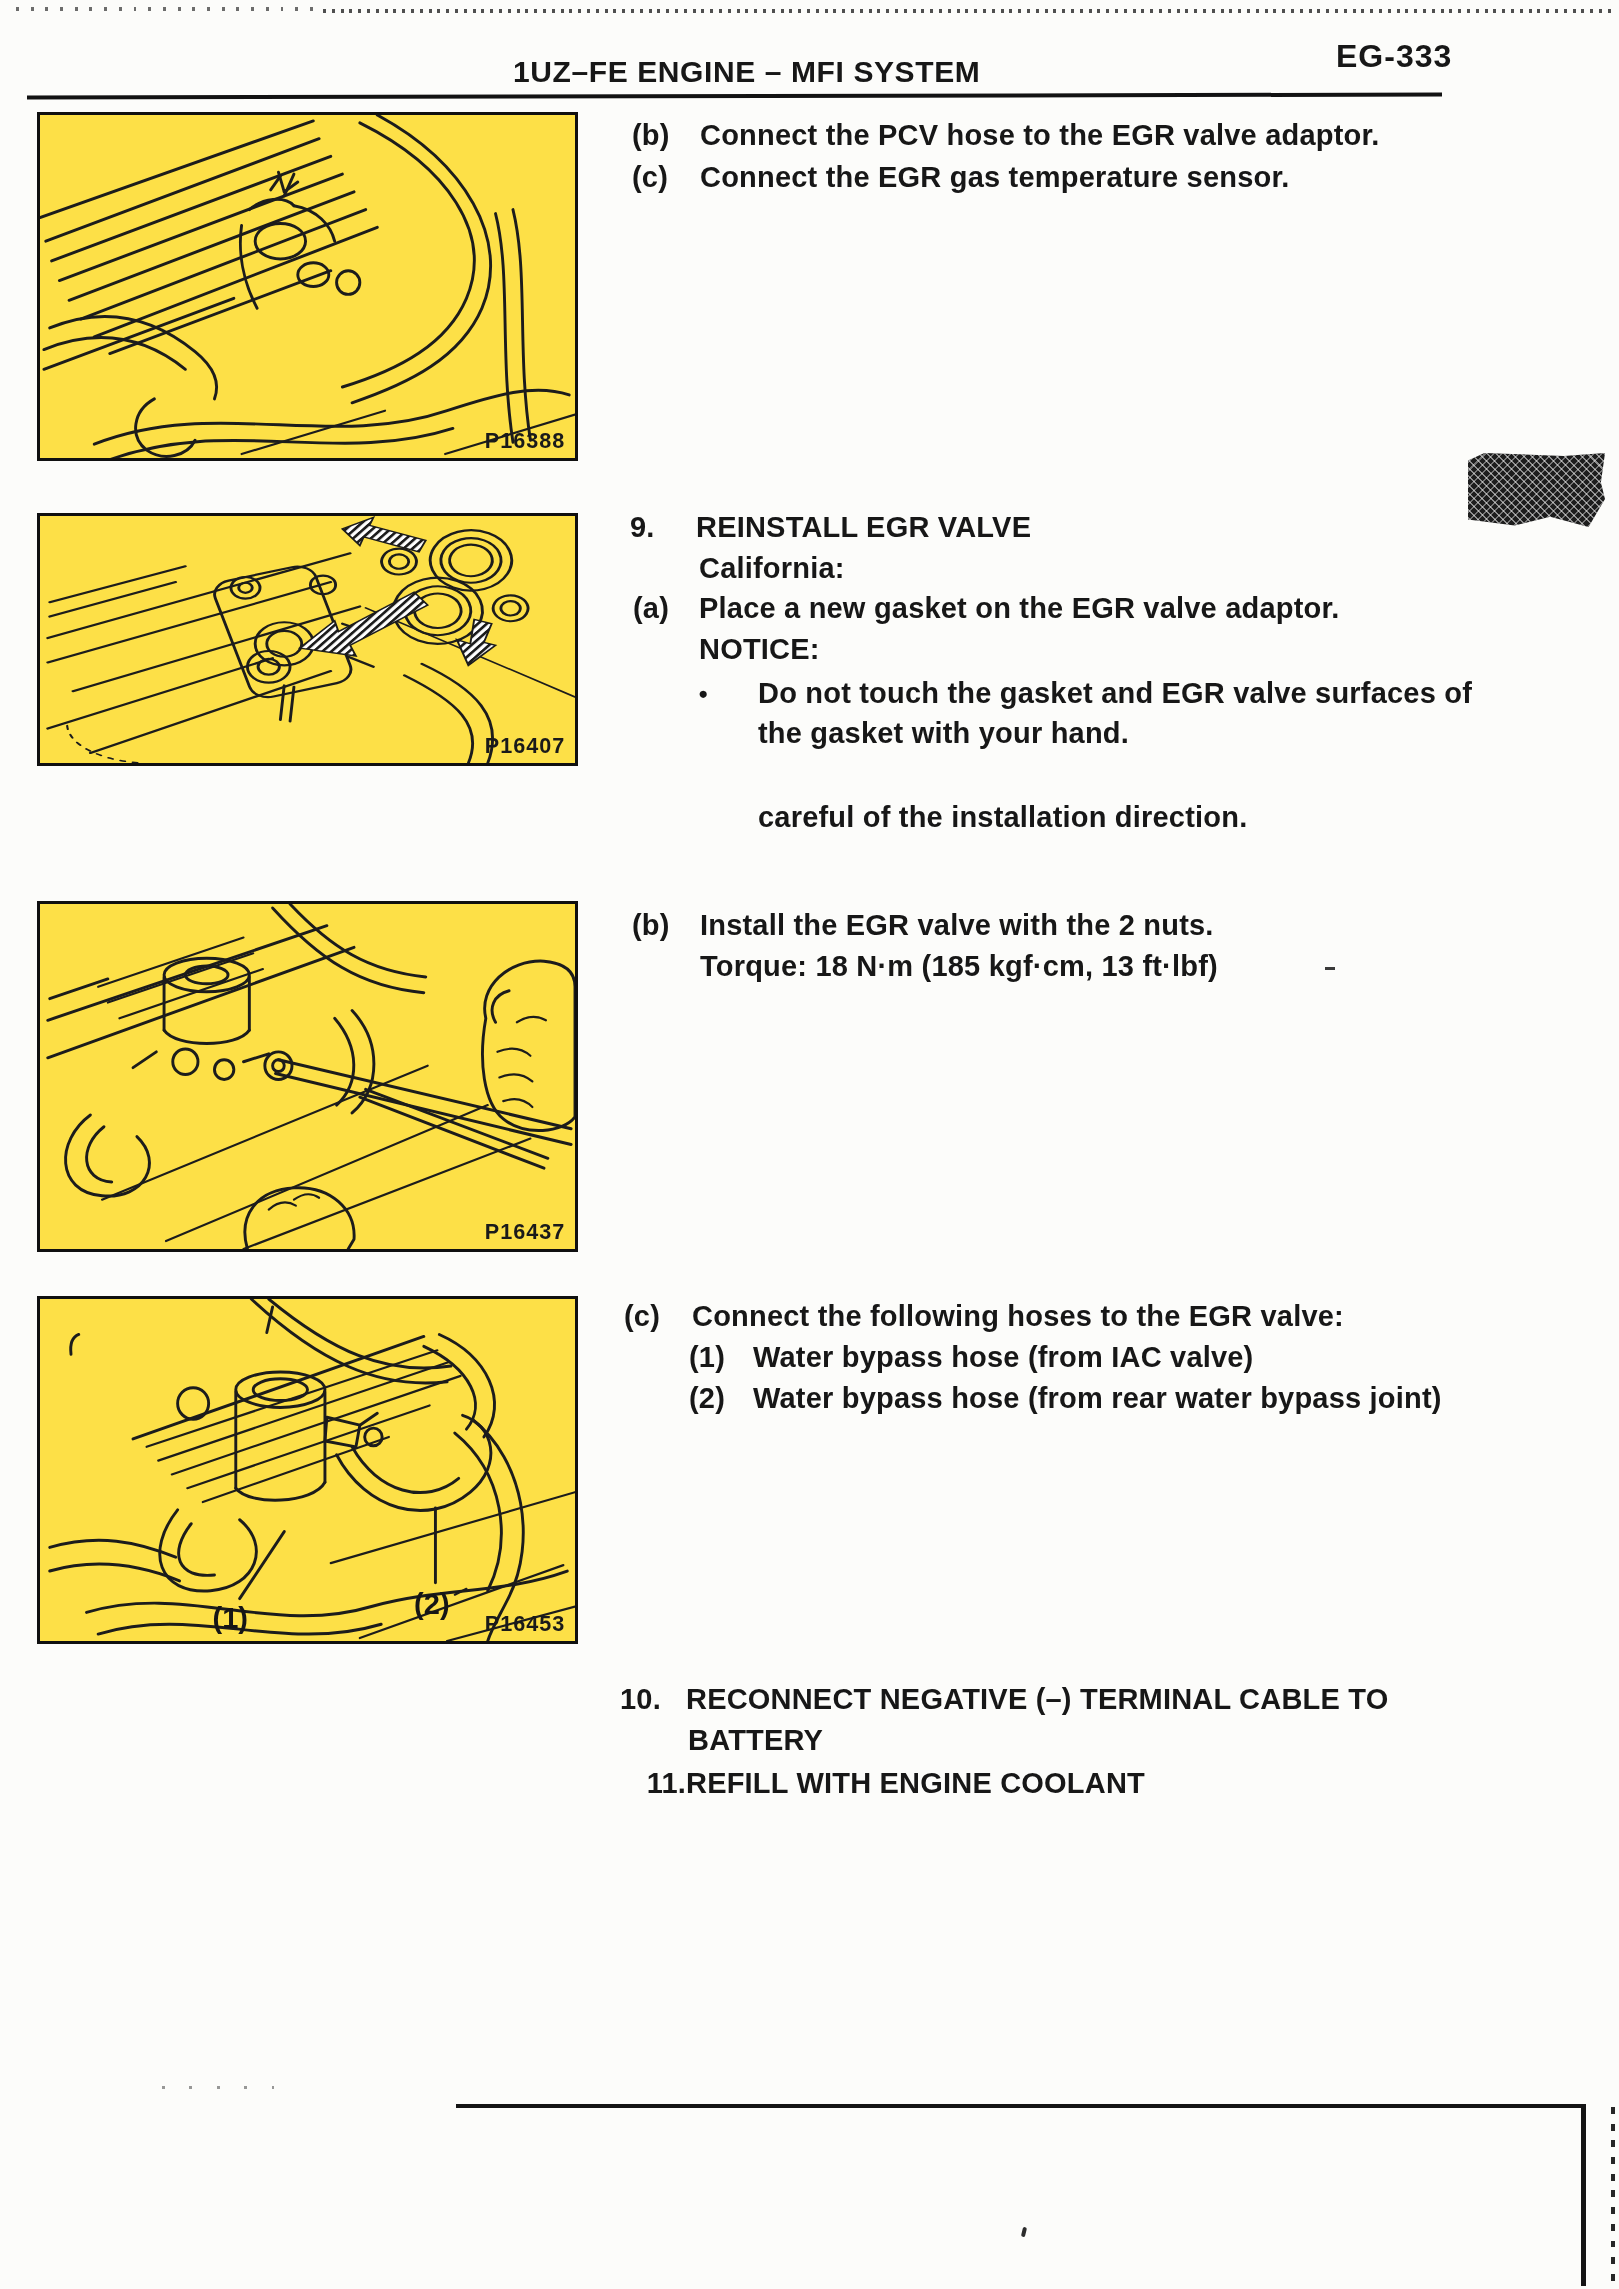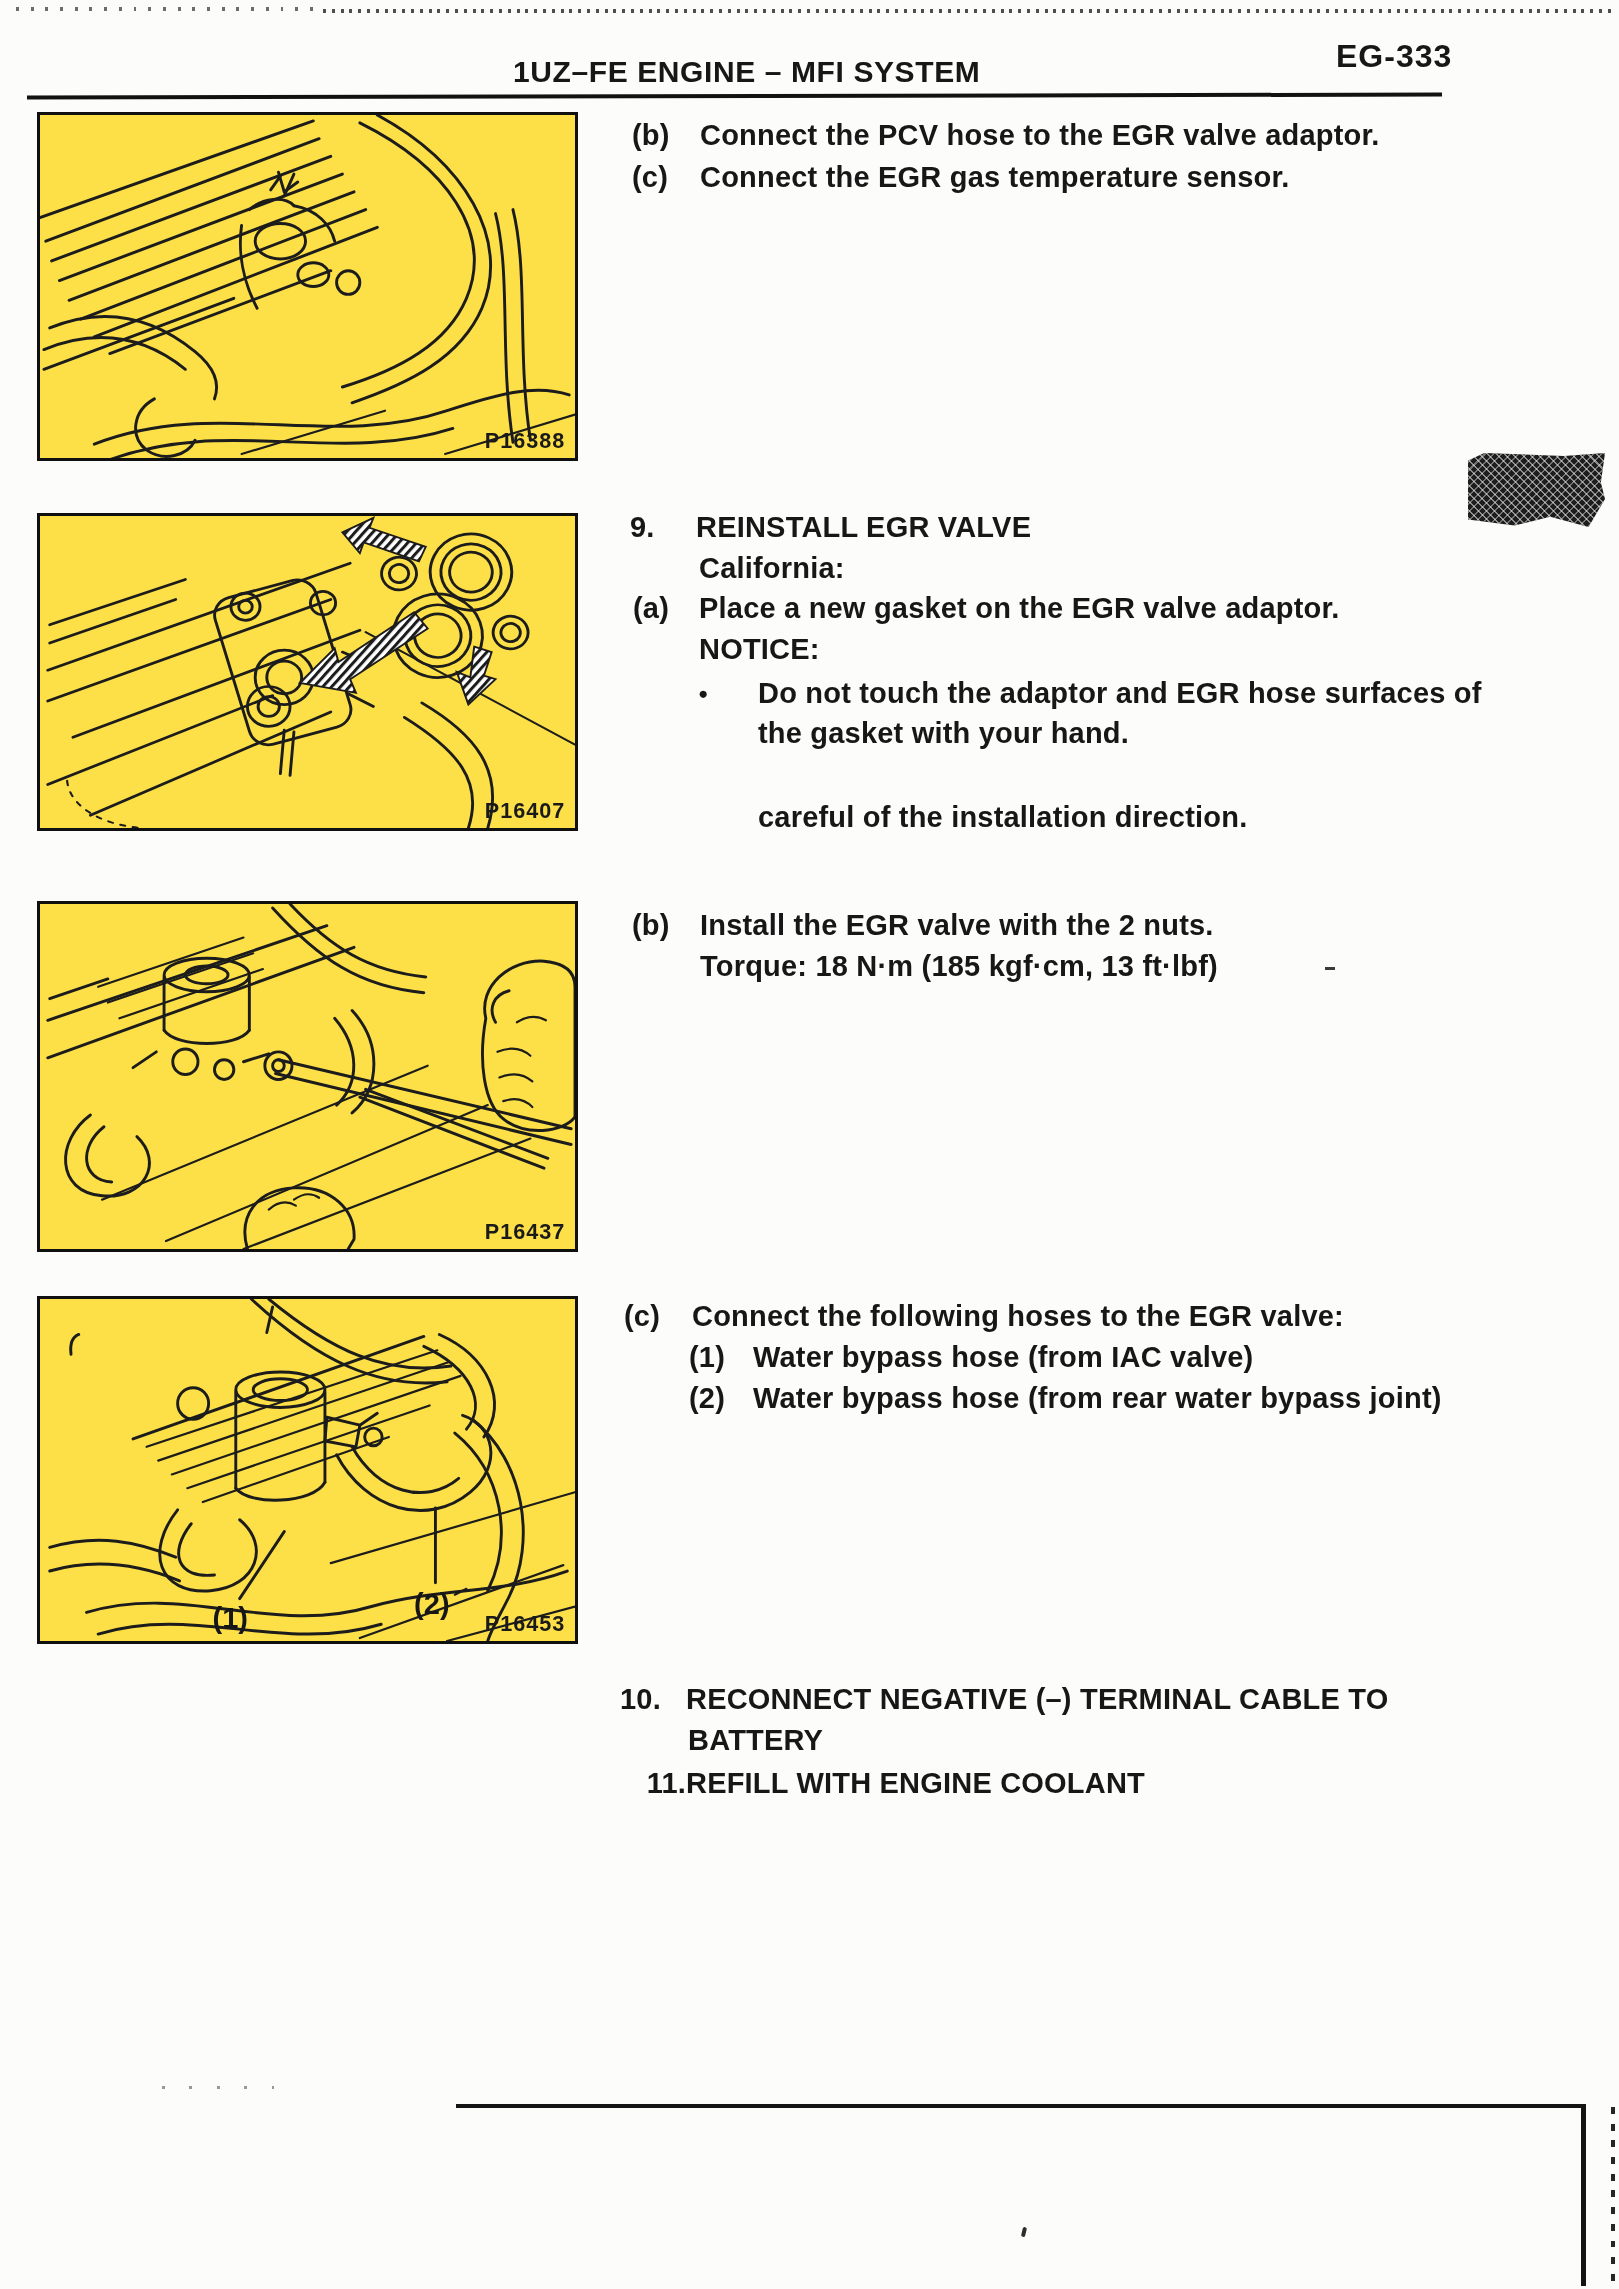--- a/index.html
+++ b/index.html
@@ -88,21 +88,21 @@
         <path d="M56,334 C180,286 300,340 420,300 C470,284 510,272 546,284"></path>
         <path d="M66,352 C190,304 306,356 426,318"></path>
         <path d="M118,288 C96,300 92,326 110,340 C128,352 152,346 160,330"></path>
         <path class="thin" d="M208,344 L356,300"></path>
         <path class="thin" d="M418,344 L552,304"></path>
       </g>
     </svg>
     <span class="figlabel">P16388</span>
   </div>
 
-  <div class="figbox" style="left:37px;top:513px;width:541px;height:318px;">
+  <div class="figbox" style="left:37px;top:513px;width:541px;height:253px;">
     <svg viewBox="0 0 552 344" preserveAspectRatio="none">
       <defs>
         <pattern id="h2" width="7" height="7" patternUnits="userSpaceOnUse" patternTransform="rotate(40)">
           <rect width="7" height="7" fill="#ffffff"></rect>
           <rect width="3.2" height="7" fill="#1c1c1c"></rect>
         </pattern>
       </defs>
       <g class="ln">
         <path d="M10,120 L150,70"></path>
           <path d="M10,140 L140,92"></path>
@@ -253,21 +253,21 @@
   <div class="t" style="left:630px;top:510px;">
     <span class="lbl" style="width:66px;">9.</span><span>REINSTALL EGR VALVE</span>
   </div>
   <div class="t" style="left:699px;top:551px;">California:</div>
   <div class="t" style="left:633px;top:591px;">
     <span class="lbl" style="width:66px;">(a)</span><span>Place a new gasket on the EGR valve adaptor.</span>
   </div>
   <div class="t" style="left:699px;top:632px;">NOTICE:</div>
 
   <div class="t" style="left:698px;top:676px;">
-    <span class="lbl" style="width:60px;font-size:16.7px;vertical-align:3.9px;">●</span><span>Do not touch the adaptor and EGR hose surfaces of</span>
+    <span class="lbl" style="width:60px;font-size:16.7px;vertical-align:3.9px;">●</span><span>Do not touch the gasket and EGR valve surfaces of</span>
   </div>
   <div class="t" style="left:758px;top:716px;">the gasket with your hand.</div>
   <div class="t" style="left:758px;top:800px;">careful of the installation direction.</div>
 
   <div class="t" style="left:632px;top:908px;">
     <span class="lbl" style="width:68px;">(b)</span><span>Install the EGR valve with the 2 nuts.</span>
   </div>
   <div class="t" style="left:700px;top:949px;">Torque: 18 N·m (185 kgf·cm, 13 ft·lbf)</div>
   <div class="dash-sm"></div>
 

